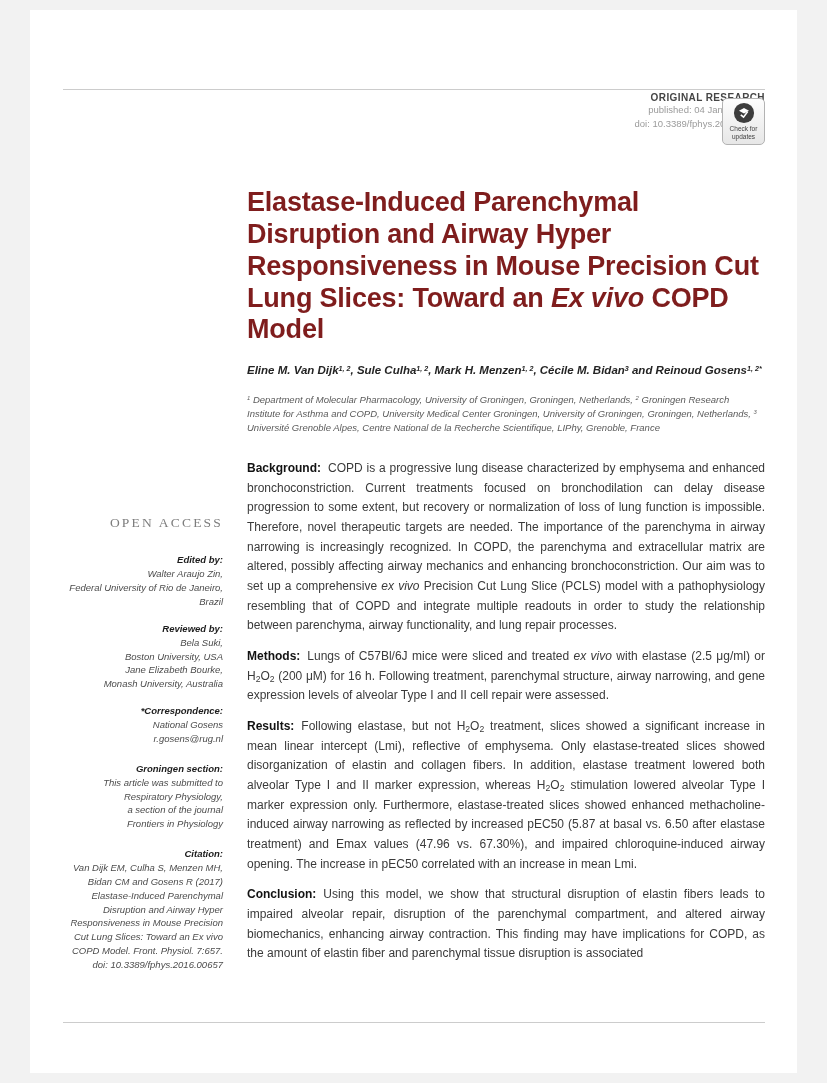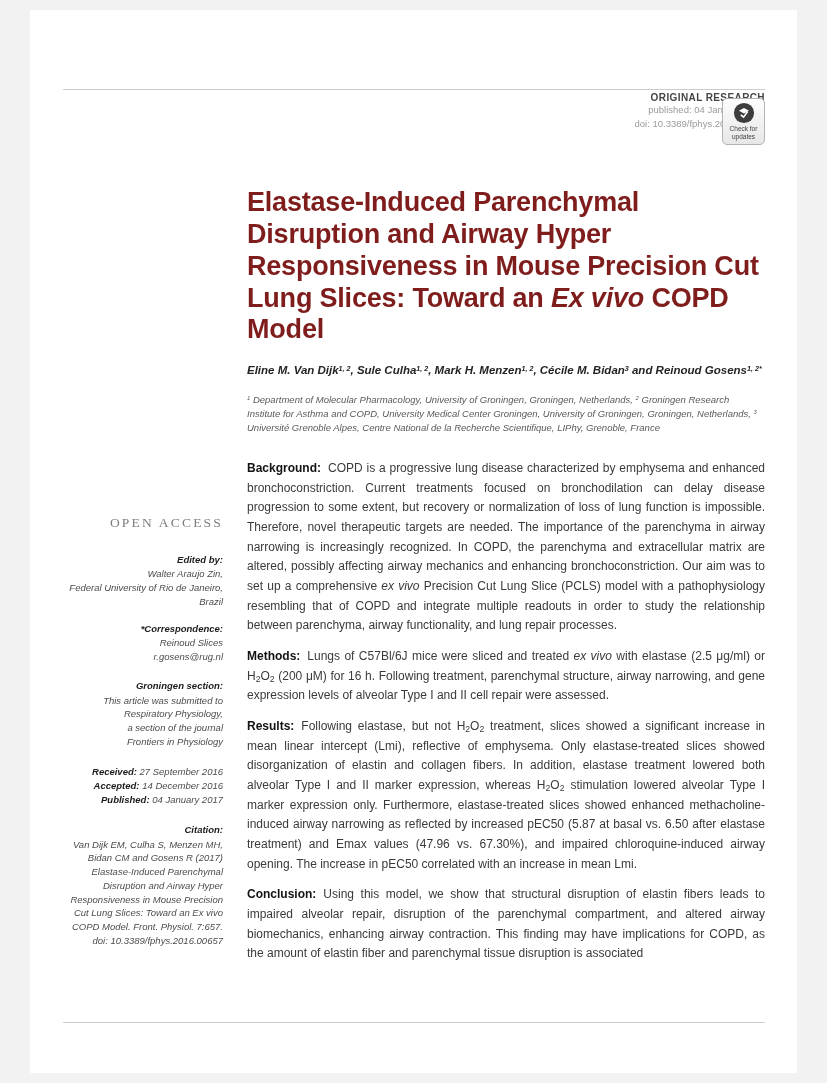--- a/index.html
+++ b/index.html
@@ -110,53 +110,48 @@
 
     <div class="sb-group">
       <div class="sb-label">Edited by:</div>
       <div class="sb-lines">
           <div>Walter Araujo Zin,</div>
           <div>Federal University of Rio de Janeiro,</div>
           <div>Brazil</div>
         </div>
     </div>
 
+    <div class="sb-group">
+      <div class="sb-label">Reviewed by:</div>
+      <div class="sb-lines">
+          <div>Bela Suki,</div>
+          <div>Boston University, USA</div>
+          <div>Jane Elizabeth Bourke,</div>
+          <div>Monash University, Australia</div>
+        </div>
+    </div>
 
     <div class="sb-group">
       <div class="sb-label">*Correspondence:</div>
       <div class="sb-lines">
-        <div>Reinoud Slices</div>
+        <div>National Gosens</div>
         <div class="sb-email">r.gosens@rug.nl</div>
       </div>
     </div>
 
     <div class="sb-group sb-dates">
       <div class="sb-label">Groningen section:</div>
       <div class="sb-lines">
           <div>This article was submitted to</div>
           <div>Respiratory Physiology,</div>
           <div>a section of the journal</div>
           <div>Frontiers in Physiology</div>
         </div>
     </div>
 
-    <div class="sb-group sb-dates">
-      <div>
-        <span class="sb-label">Received:</span>
-        <span class="sb-val">27 September 2016</span>
-      </div>
-      <div>
-        <span class="sb-label">Accepted:</span>
-        <span class="sb-val">14 December 2016</span>
-      </div>
-      <div>
-        <span class="sb-label">Published:</span>
-        <span class="sb-val">04 January 2017</span>
-      </div>
-    </div>
 
     <div class="sb-group sb-citation">
       <div class="sb-label">Citation:</div>
       <div class="sb-lines">
           <div>Van Dijk EM, Culha S, Menzen MH,</div>
           <div>Bidan CM and Gosens R (2017)</div>
           <div>Elastase-Induced Parenchymal</div>
           <div>Disruption and Airway Hyper</div>
           <div>Responsiveness in Mouse Precision</div>
           <div>Cut Lung Slices: Toward an Ex vivo</div>

